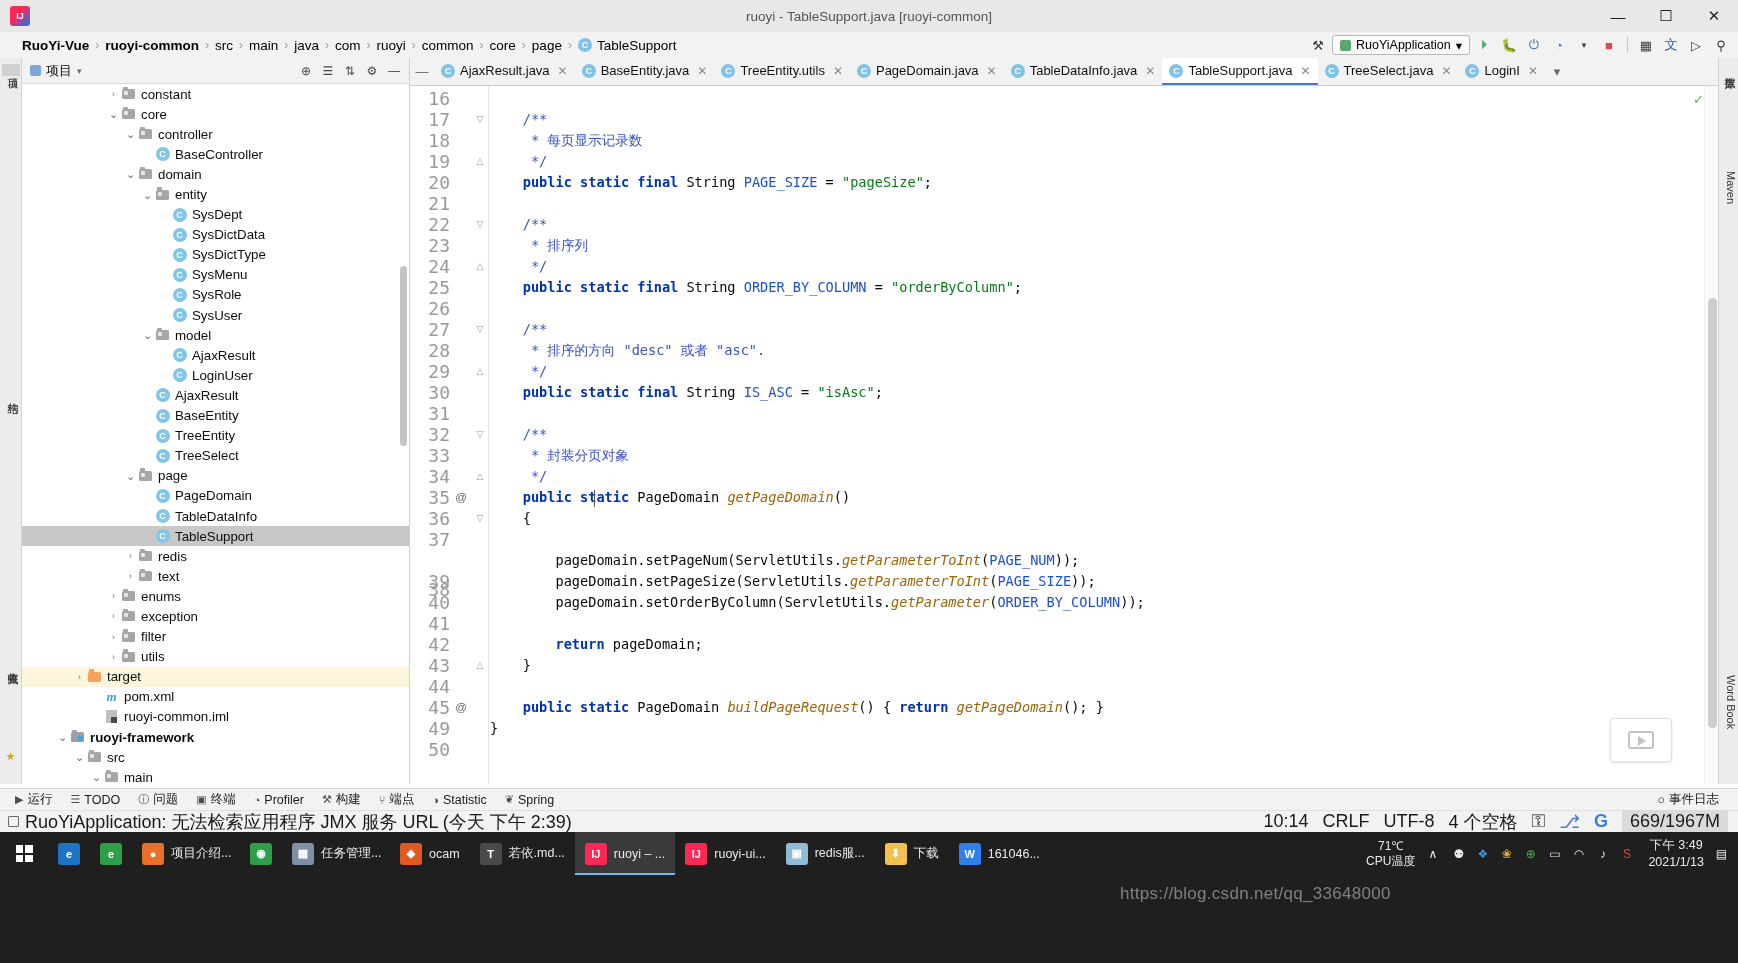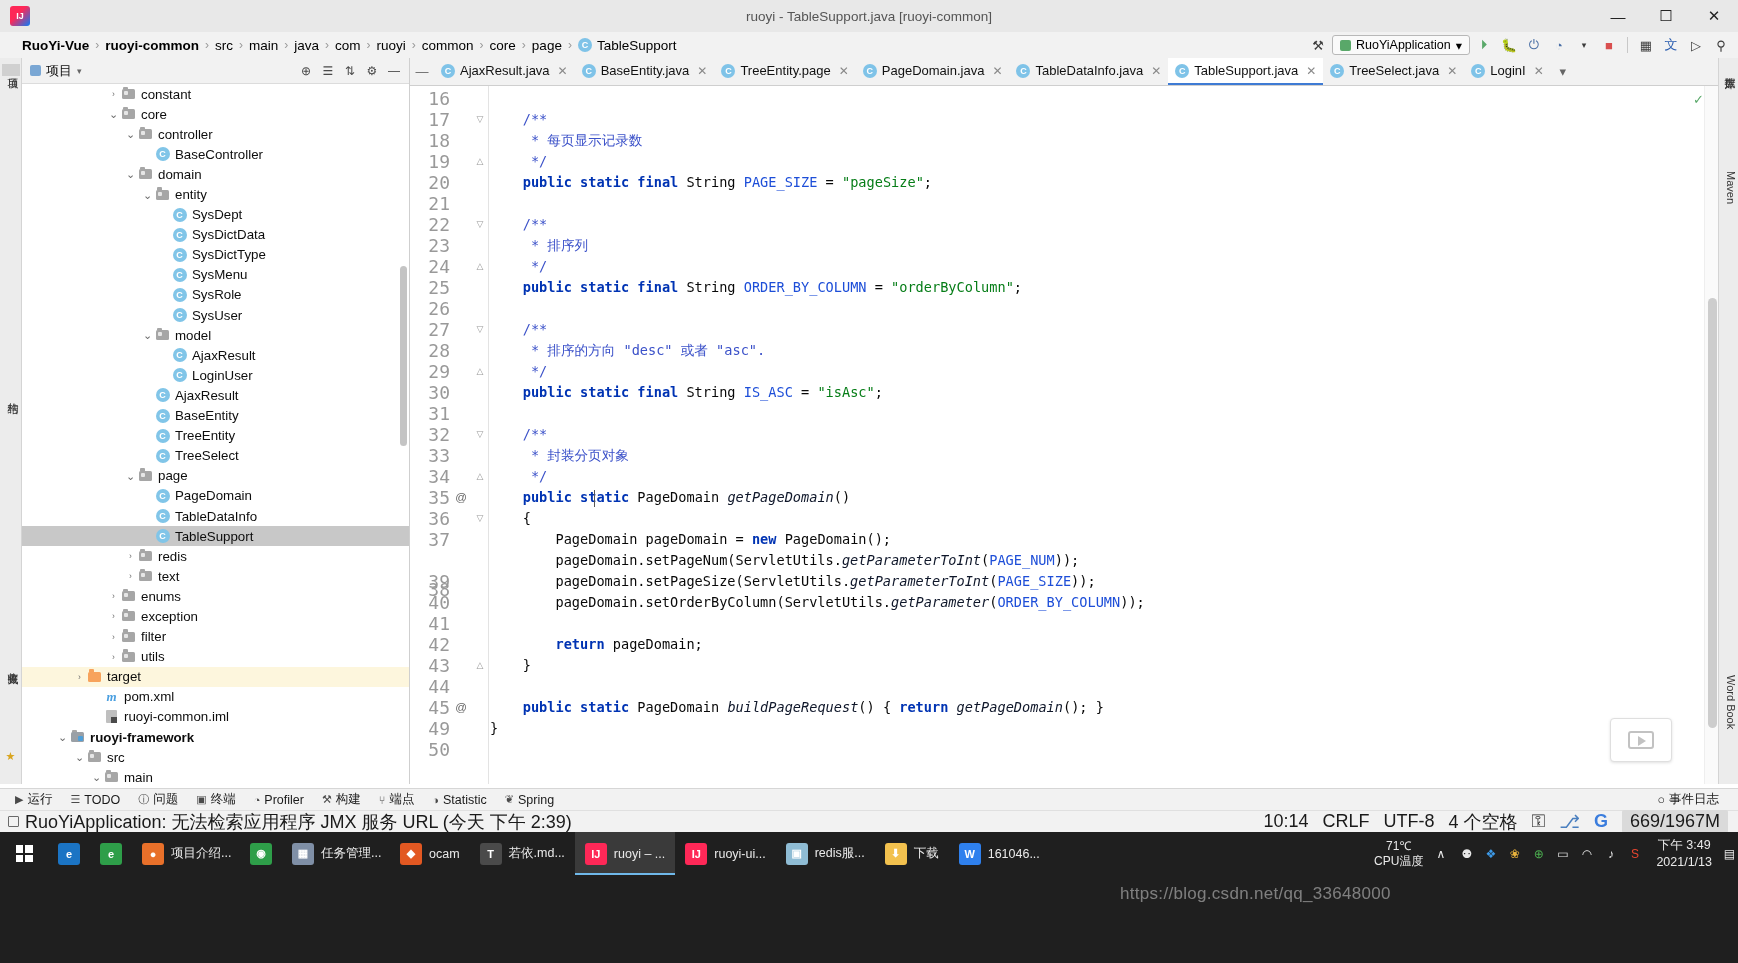--- a/index.html
+++ b/index.html
@@ -134,21 +134,21 @@
           font-size:18px; color:#999; }
   .at { position:absolute; left:44px; width:14px; height:21px; line-height:21px;
         font-size:11.5px; color:#666; text-align:center; }
   .fold { position:absolute; left:2px; width:12px; height:21px; line-height:21px;
           text-align:center; font-size:9px; color:#999; }
 
   .k  { color:#0033b3; font-weight:bold; }      
   .st { color:#067d17; }                         
   .jd { color:#3b51c9; }                         
   .cn { color:#1d4ed8; }      
-  .mth{ color:#0f172a; font-style:italic;text-align:center; }      
+  .mth{ color:#a16207; font-style:italic;text-align:center; }      
   .pl { color:#080808; }                         
 
   
   .ed-sb { position:absolute; right:0; top:0; width:14px; height:698px;
            background:#fafafa; border-left:1px solid #eee; }
   .ed-sb .thumb { position:absolute; left:3px; width:9px; background:#cdcdcd;
            border-radius:5px; }
   .checkmark { position:absolute; right:14px; top:6px; color:#59a869; font-size:13px; }
 
   
@@ -199,21 +199,21 @@
   .tbitem { height:43px; display:flex; align-items:center; gap:7px; padding:0 10px;
             color:#eaeaea; font-size:12.5px; white-space:nowrap; max-width:108px;
             overflow:hidden; position:relative; }
   .tbitem.act { background:#3a3a3a; }
   .tbitem.act::after { content:""; position:absolute; left:0; bottom:0; width:100%;
             height:2px; background:#6fb8ea; }
   .tbicon { width:22px; height:22px; flex:0 0 22px; border-radius:3px;
             display:flex; align-items:center; justify-content:center;
             font-size:11px; color:#fff; font-weight:bold; }
   .tray { margin-left:auto; display:flex; align-items:center; gap:9px;
-          color:#eaeaea; font-size:12px; }
+          padding-right:8px; color:#eaeaea; font-size:12px; }
   .cputemp { text-align:center; line-height:1.25; font-size:12px; }
   .clock { text-align:center; line-height:1.3; font-size:12.5px; padding-left:4px; }
   .trayico { width:17px; height:17px; display:flex; align-items:center;
              justify-content:center; font-size:12px; }
   .watermark { position:absolute; left:1120px; top:884px; font-size:17px;
              color:rgba(205,205,205,.55); white-space:nowrap; pointer-events:none;
              letter-spacing:.3px; }
   .desktop-fill { position:absolute; left:0; top:875px; width:1738px; height:88px;
              background:#1f1f1f; }
 </style>
@@ -562,21 +562,21 @@
           <span>AjaxResult.java</span>
           <span class="x">✕</span>
         </div>
         <div class="tab">
           <span class="cls-badge" style="margin-right: 0px;">C</span>
           <span>BaseEntity.java</span>
           <span class="x">✕</span>
         </div>
         <div class="tab">
           <span class="cls-badge" style="margin-right: 0px;">C</span>
-          <span>TreeEntity.page</span>
+          <span>TreeEntity.utils</span>
           <span class="x">✕</span>
         </div>
         <div class="tab">
           <span class="cls-badge" style="margin-right: 0px;">C</span>
           <span>PageDomain.java</span>
           <span class="x">✕</span>
         </div>
         <div class="tab">
           <span class="cls-badge" style="margin-right: 0px;">C</span>
           <span>TableDataInfo.java</span>
@@ -666,21 +666,20 @@
         <div class="cl" style="top: 233px;"><span class="jd">    /**</span></div>
         <div class="cl" style="top: 254px;"><span class="jd">     * 排序的方向 "desc" 或者 "asc".</span></div>
         <div class="cl" style="top: 275px;"><span class="jd">     */</span></div>
         <div class="cl" style="top: 296px;"><span class="pl">    </span><span class="k">public static final</span><span class="pl"> String </span><span class="cn">IS_ASC</span><span class="pl"> = </span><span class="st">"isAsc"</span><span class="pl">;</span></div>
         <div class="cl" style="top: 317px;"></div>
         <div class="cl" style="top: 338px;"><span class="jd">    /**</span></div>
         <div class="cl" style="top: 359px;"><span class="jd">     * 封装分页对象</span></div>
         <div class="cl" style="top: 380px;"><span class="jd">     */</span></div>
         <div class="cl" style="top: 401px;"><span class="pl">    </span><span class="k">public static</span><span class="pl"> PageDomain </span><span class="mth">getPageDomain</span><span class="pl">()</span></div>
         <div class="cl" style="top: 422px;"><span class="pl">    {</span></div>
-        <div class="cl" style="top: 443px;"><span class="pl">        PageDomain pageDomain = </span><span class="k">new</span><span class="pl"> PageDomain();</span></div>
         <div class="cl" style="top: 464px;"><span class="pl">        pageDomain.setPageNum(ServletUtils.</span><span class="mth">getParameterToInt</span><span class="pl">(</span><span class="cn">PAGE_NUM</span><span class="pl">));</span></div>
         <div class="cl" style="top: 485px;"><span class="pl">        pageDomain.setPageSize(ServletUtils.</span><span class="mth">getParameterToInt</span><span class="pl">(</span><span class="cn">PAGE_SIZE</span><span class="pl">));</span></div>
         <div class="cl" style="top: 506px;"><span class="pl">        pageDomain.setOrderByColumn(ServletUtils.</span><span class="mth">getParameter</span><span class="pl">(</span><span class="cn">ORDER_BY_COLUMN</span><span class="pl">));</span></div>
         <div class="cl" style="top: 548px;"><span class="pl">        </span><span class="k">return</span><span class="pl"> pageDomain;</span></div>
         <div class="cl" style="top: 569px;"><span class="pl">    }</span></div>
         <div class="cl" style="top: 590px;"></div>
         <div class="cl" style="top: 611px;"><span class="pl">    </span><span class="k">public static</span><span class="pl"> PageDomain </span><span class="mth">buildPageRequest</span><span class="pl">() { </span><span class="k">return</span><span class="pl"> </span><span class="mth">getPageDomain</span><span class="pl">(); }</span></div>
         <div class="cl" style="top: 632px;"><span class="pl">}</span></div>
         <div class="cl" style="top: 653px;"></div>
         <div style="position: absolute; left: 104px; top: 404px; width: 1px; height: 17px; background: rgb(85, 85, 85);"></div>

